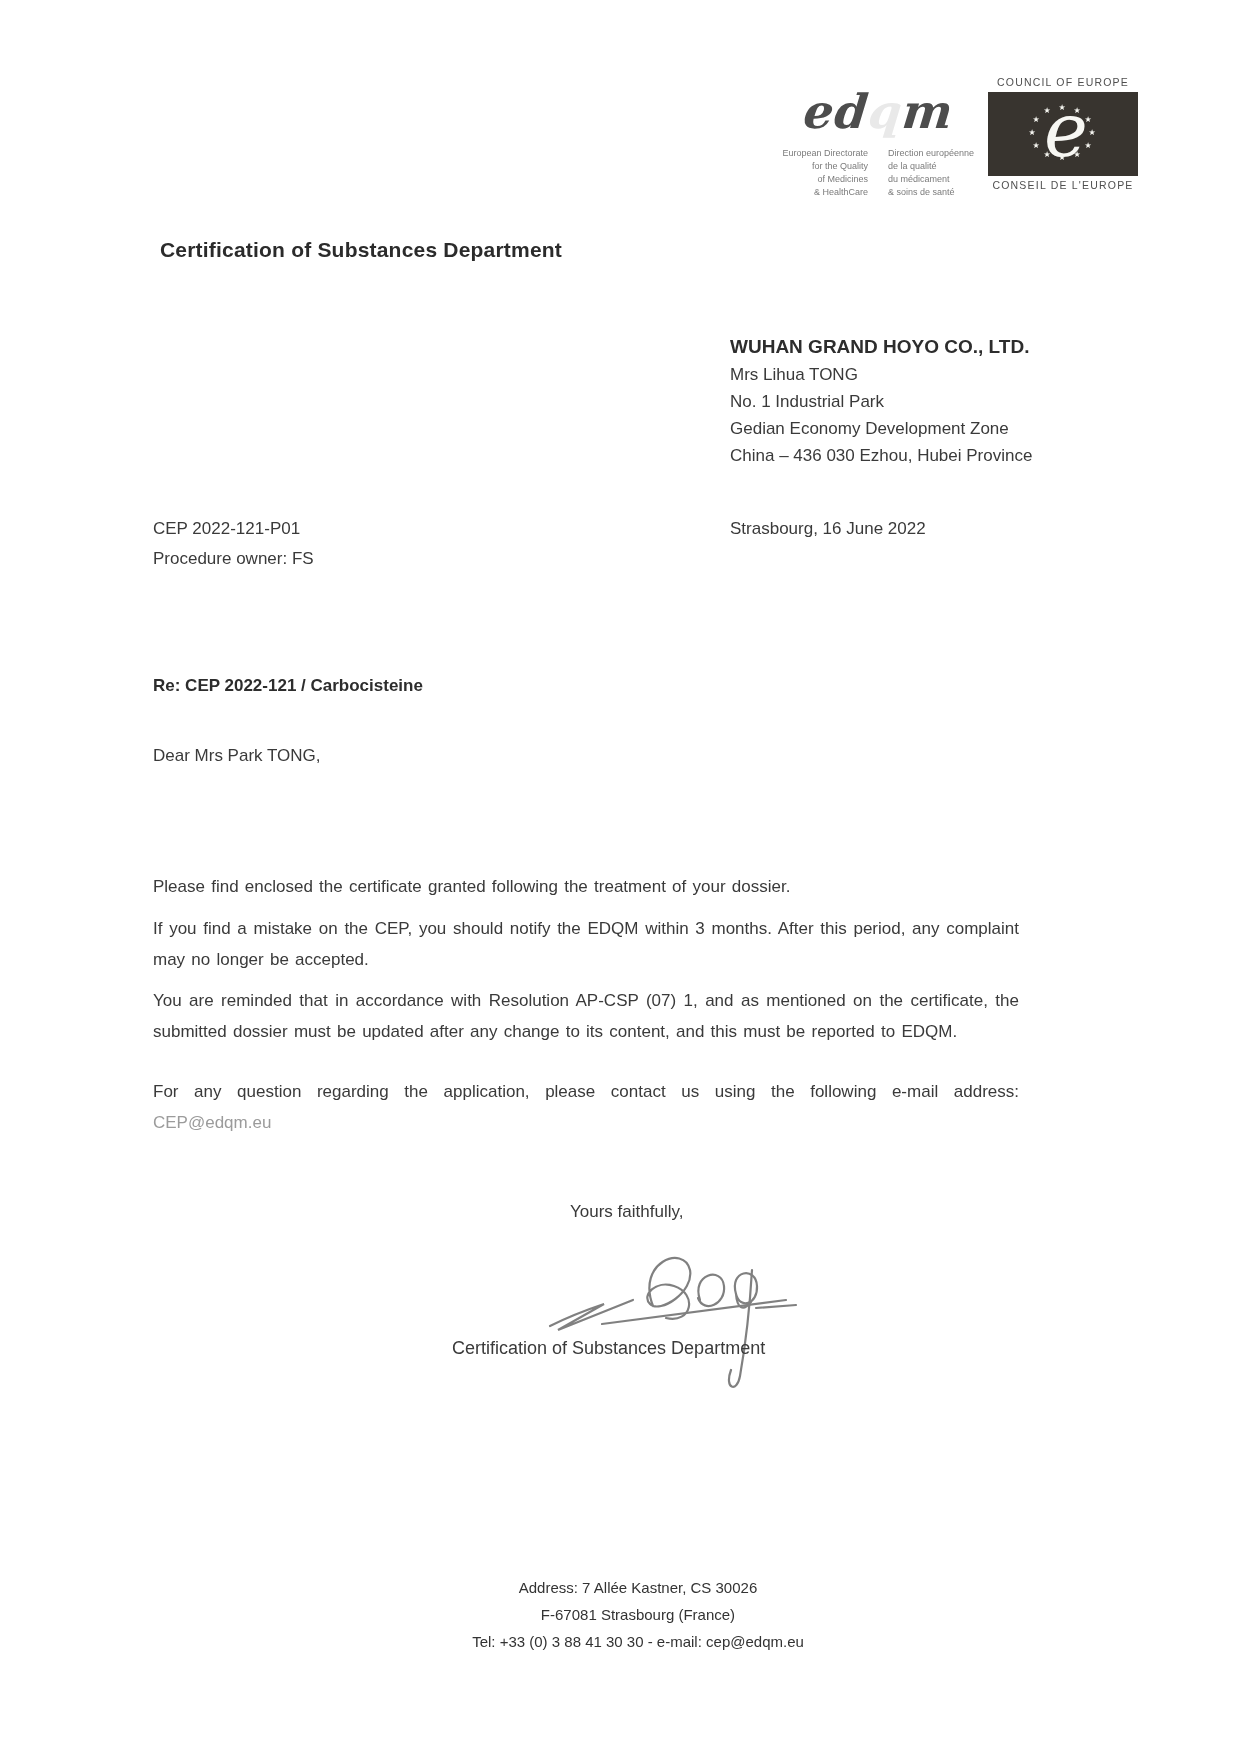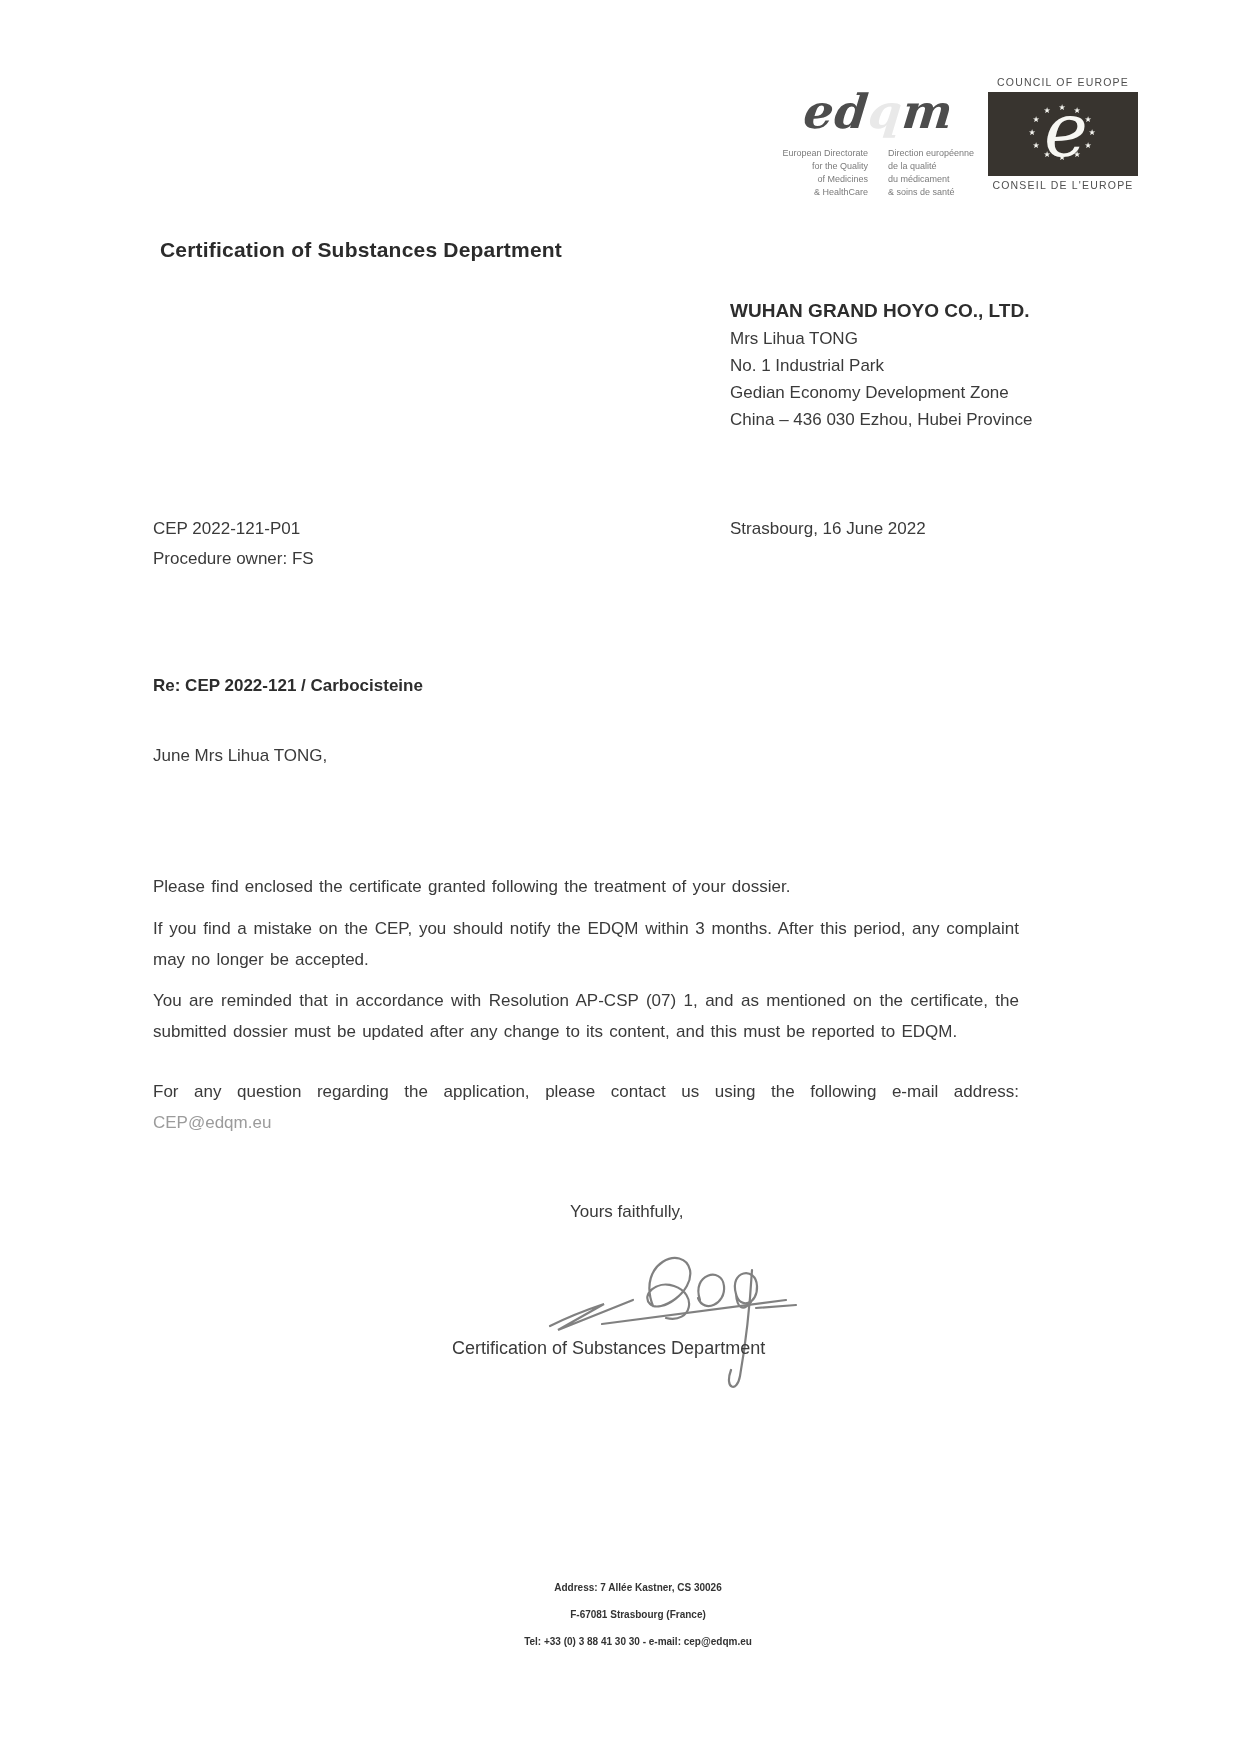--- a/index.html
+++ b/index.html
@@ -41,21 +41,21 @@
   .dept-heading{
     position:absolute;left:160px;top:238px;
     font-size:21px;font-weight:bold;color:#2b2b2b;
     letter-spacing:.2px;white-space:nowrap;
   }
   
   .recipient{
     position:absolute;left:730px;top:296px;
     font-size:17px;line-height:27px;color:#3a3a3a;white-space:nowrap;
   }
-  .recipient .company{font-size:19px;font-weight:bold;color:#2d2d2d;line-height:29px;}
+  .recipient .company{font-size:19px;font-weight:bold;color:#2d2d2d;line-height:29px;margin-top:36px;}
   
   .ref-block{
     position:absolute;left:153px;top:514px;
     font-size:17px;line-height:30px;white-space:nowrap;
   }
   .date-line{
     position:absolute;left:730px;top:514px;
     font-size:17px;line-height:30px;white-space:nowrap;
   }
   
@@ -82,21 +82,21 @@
     position:absolute;left:570px;top:1202px;font-size:17px;
   }
   .signature-svg{position:absolute;left:538px;top:1242px;}
   .signer-title{
     position:absolute;left:452px;top:1338px;
     font-size:18px;color:#3a3a3a;white-space:nowrap;
   }
   
   .footer{
     position:absolute;left:318px;top:1574px;width:640px;
-    text-align:center;font-size:10px;line-height:27px;color:#333333;font-weight:bold;
+    text-align:center;font-size:15px;line-height:27px;color:#333333;
   }
 </style>
 </head>
 <body>
 
 <div class="page">
 
   <div class="edqm-script"><span>ed</span><span class="ghost-q">q</span><span>m</span></div>
 
   <div class="edqm-tagline">
@@ -148,21 +148,21 @@
   </div>
 
   <div class="ref-block">
     <div>CEP 2022-121-P01</div>
     <div>Procedure owner: FS</div>
   </div>
   <div class="date-line">Strasbourg, 16 June 2022</div>
 
   <div class="subject">Re: CEP 2022-121 / Carbocisteine</div>
 
-  <div class="salutation">June Mrs Lihua TONG,</div>
+  <div class="salutation">Dear Mrs Park TONG,</div>
 
   <div class="body-text">
     <p class="p1">Please find enclosed the certificate granted following the treatment of your dossier.</p>
     <p class="p2">If you find a mistake on the CEP, you should notify the EDQM within 3 months. After this period, any complaint may no longer be accepted.</p>
     <p class="p3">You are reminded that in accordance with Resolution AP-CSP (07) 1, and as mentioned on the certificate, the submitted dossier must be updated after any change to its content, and this must be reported to EDQM.</p>
     <p class="p4"><span>For any question regarding the application, please contact us using the following e-mail address: </span><span class="email-link">CEP@edqm.eu</span></p>
   </div>
 
   <div class="valediction">Yours faithfully,</div>
 

